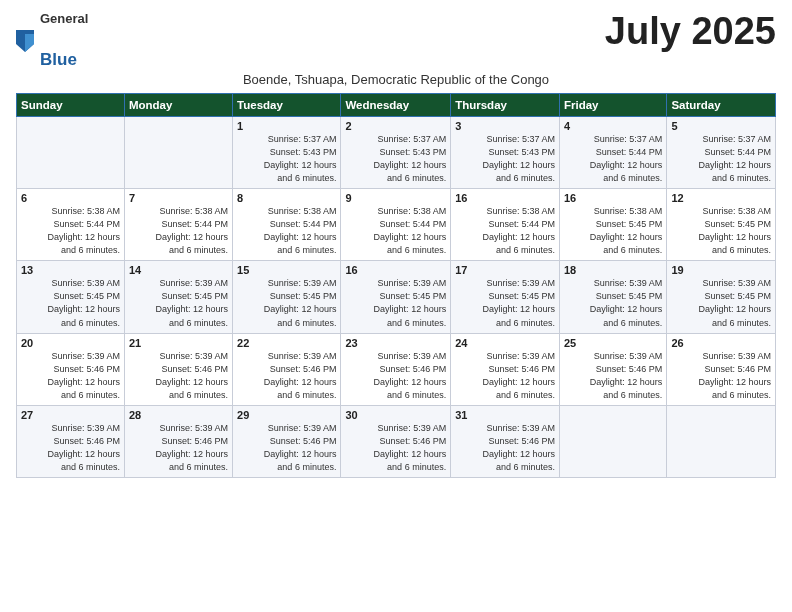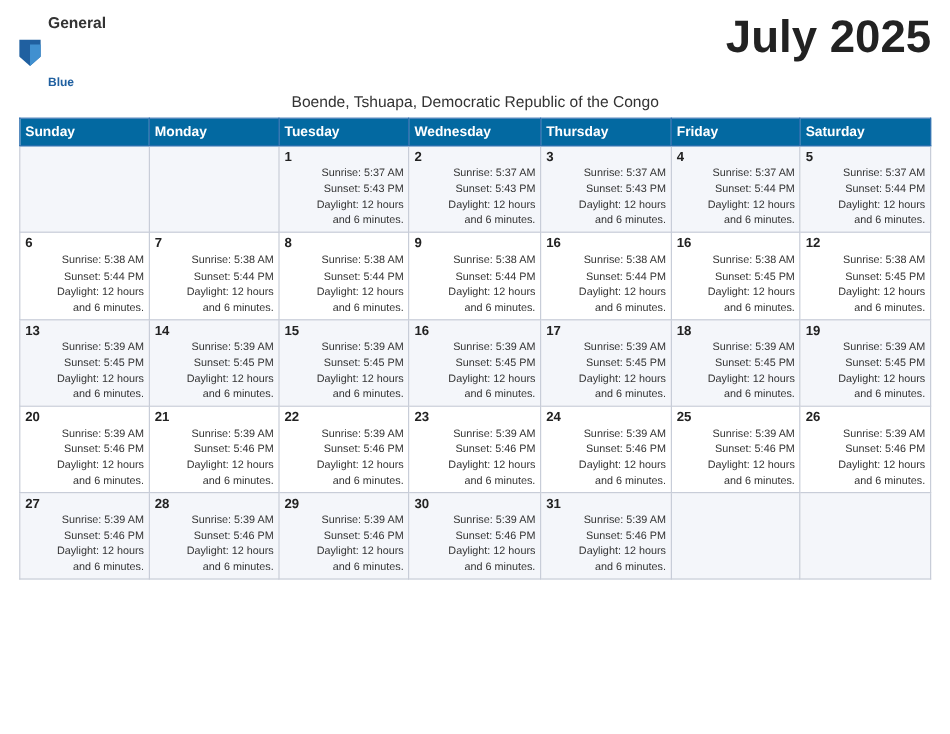--- a/index.html
+++ b/index.html
@@ -23,31 +23,31 @@
     }
     .logo {
       display: flex;
       align-items: center;
       gap: 4px;
     }
     .logo-text {
       display: flex;
       flex-direction: column;
       line-height: 1.1;
+      gap: 25px;
     }
     .logo-general {
       font-size: 13px;
       font-weight: bold;
       color: #333;
     }
     .logo-blue {
-      font-size: 10px;
+      font-size: 17px;
       font-weight: bold;
       color: #2060a0;
-      margin-top: 38px;
     }
     .logo-icon {
       width: 18px;
       height: 22px;
       margin-right: 2px;
     }
     .title-month {
       font-size: 38px;
       font-weight: bold;
       color: #222;
@@ -60,21 +60,21 @@
       font-size: 13px;
       color: #333;
       margin-bottom: 6px;
     }
     .calendar {
       width: 100%;
       border-collapse: collapse;
       border: 1px solid #b0b8c8;
     }
     .calendar th {
-      background: #0369a1;
+      background: #14532d;
       color: #fff;
       font-size: 11.5px;
       font-weight: bold;
       padding: 5px 4px;
       text-align: left;
       border: 1px solid #3070b0;
     }
     .calendar td {
       vertical-align: top;
       width: 113px;

